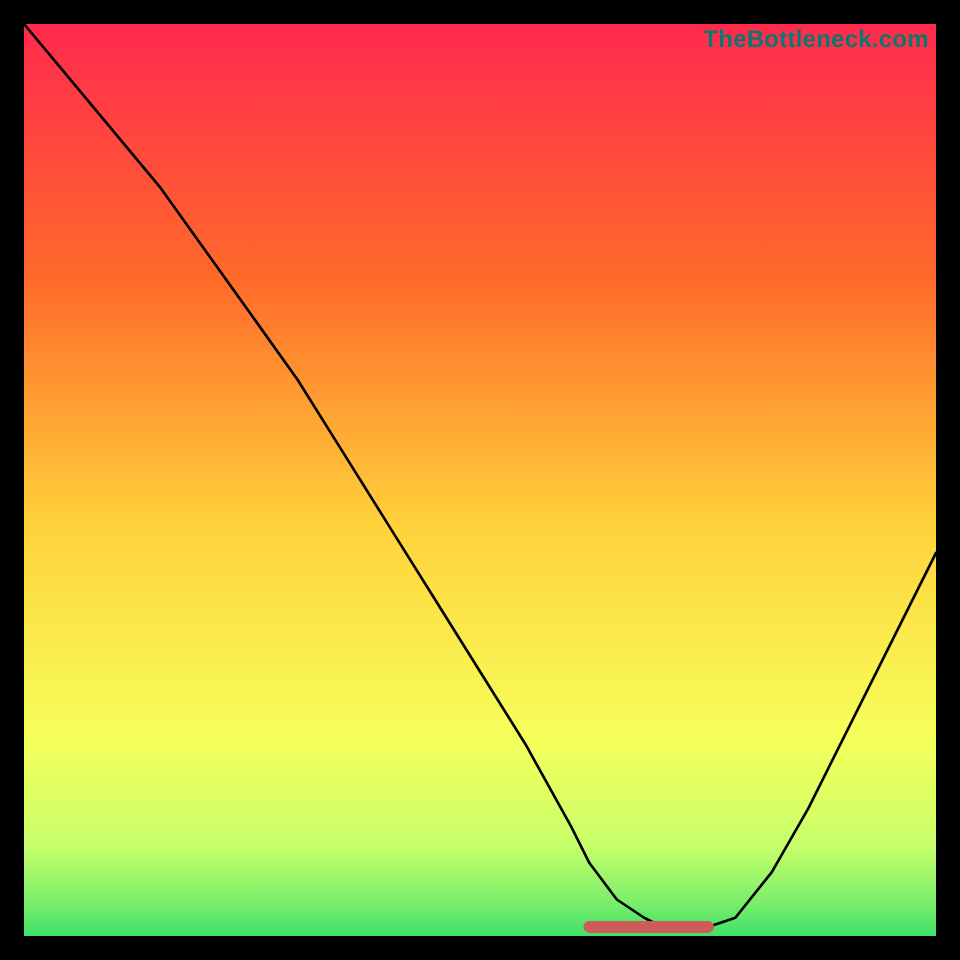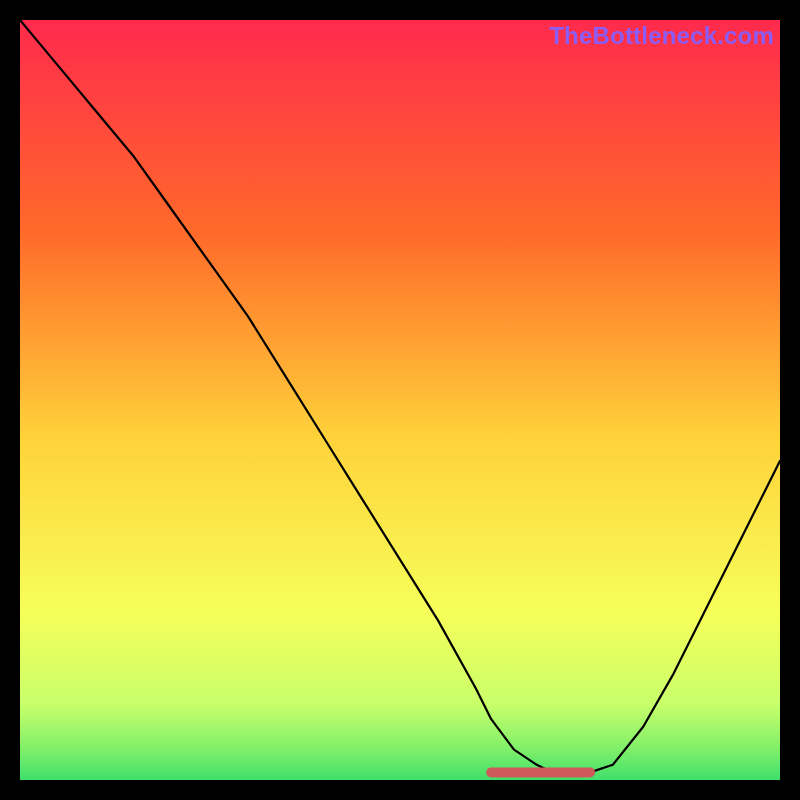--- a/index.html
+++ b/index.html
@@ -16,22 +16,22 @@
     left: 20px;
     top: 20px;
     width: 760px;
     height: 760px;
     background: #000;
   }
   .watermark {
     position: absolute;
     top: 2px;
     right: 6px;
-    color: #8b5cf6;
-    font-size: 24px;
+    color: #0f766e;
+    font-size: 20px;
     font-weight: 600;
     letter-spacing: 0.2px;
     z-index: 50;
   }
   svg.plot {
     position: absolute;
     left: 0;
     top: 0;
     width: 760px;
     height: 760px;

